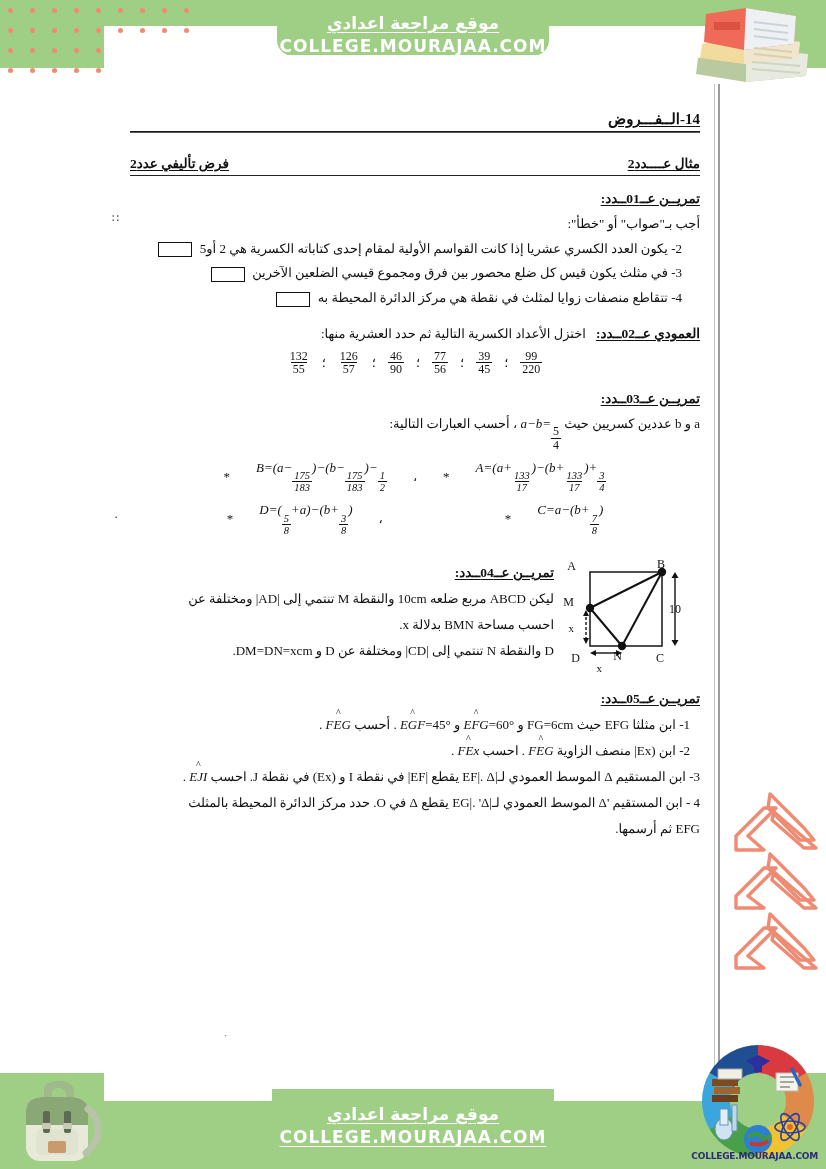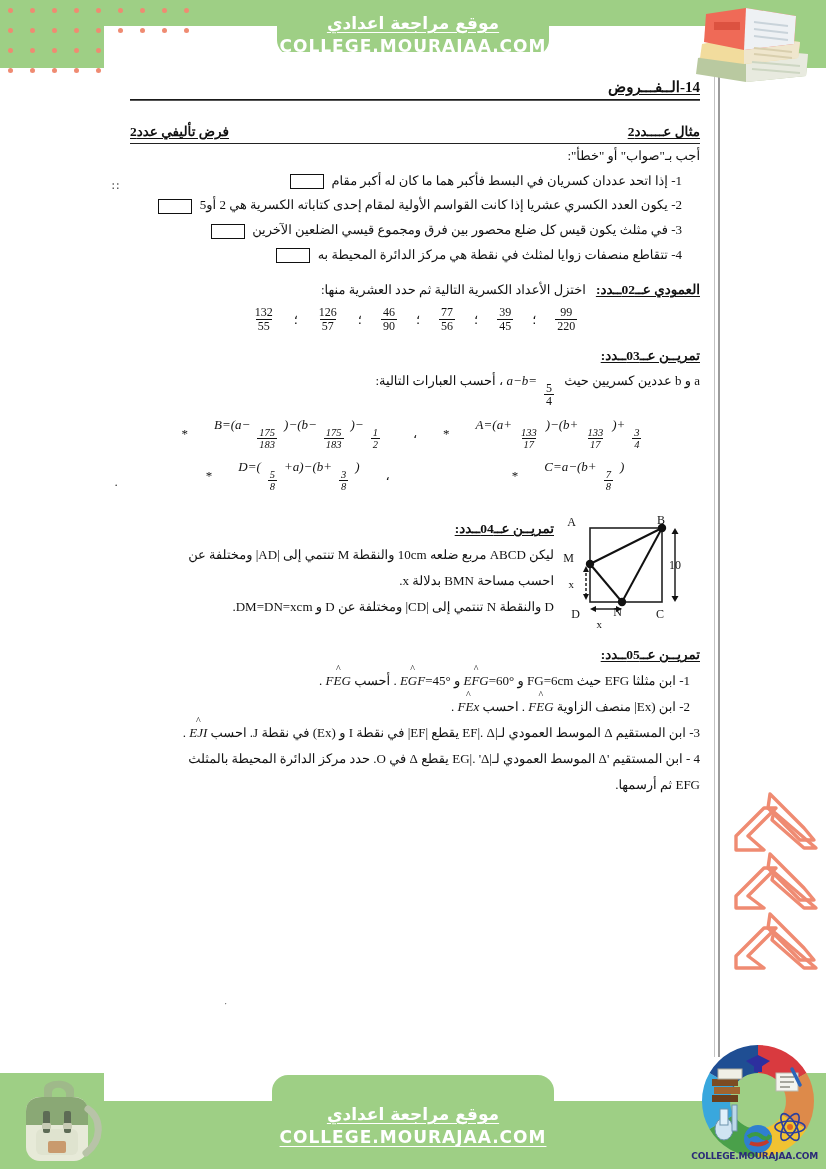--- a/index.html
+++ b/index.html
@@ -95,21 +95,21 @@
     font-family: "DejaVu Sans", sans-serif;
     font-size: 9px; font-weight: bold; color: #2b2b78;
     letter-spacing: -0.2px; z-index: 7;
   }
 
   
   .chevrons { position: absolute; right: 0px; top: 790px; width: 96px; height: 182px; z-index: 5; }
 
   
   #sheet {
-    position: absolute; left: 104px; top: 52px;
+    position: absolute; left: 104px; top: 84px;
     width: 618px; height: 1005px;
     background: #ffffff;
     overflow: hidden;
     direction: rtl;
     color: #111;
   }
   
   .scan-edge-r { position: absolute; right: 2px; top: 0; width: 2px; height: 100%; background: #4a4a4a; opacity:.55; }
   .scan-edge-r2 { position: absolute; right: 7px; top: 0; width: 1px; height: 100%; background: #7a7a7a; opacity:.45; }
 
@@ -154,21 +154,21 @@
 
   .ansbox {
     display: inline-block; width: 34px; height: 15px;
     border: 1.2px solid #111; vertical-align: middle;
     margin: 0 4px;
   }
 
   
   .frac {
     display: inline-flex; flex-direction: column; align-items: center;
-    vertical-align: -0.55em; margin: 0 7px; line-height: 1.05;
+    vertical-align: -0.55em; margin: 0 0; line-height: 1.05;
     font-family: "Liberation Serif", serif; direction: ltr;
   }
   .frac .num { font-size: 12px; padding: 0 2px; }
   .frac .den { font-size: 12px; padding: 0 2px; border-top: 1.1px solid #111; }
   .frac.sm .num, .frac.sm .den { font-size: 10.5px; }
 
   .fracrow {
     direction: ltr; display: flex; justify-content: center; align-items: center;
     gap: 10px; margin: 8px 0 2px 0; font-size: 13px;
   }
@@ -343,26 +343,23 @@
         <div class="title-main">14-الــفـــروض</div>
         <div class="rule"></div>
       </div>
 
       <div class="subhdr">
         <span class="left">مثال عــــدد2</span>
         <span class="right">فرض تأليفي عدد2</span>
       </div>
       <div class="rule thin"></div>
 
+      <div class="ex-title">تمريــن عــ01ــدد:</div>
       <div class="line">أجب بـ"صواب" أو "خطأ":</div>
 
-      <div class="line indent">
-        <span>1- إذا اتحد عددان كسريان في البسط فأكبر هما ما كان له أكبر  مقام</span>
-        <span class="ansbox"></span>
-      </div>
       <div class="line indent">
         <span>2- يكون العدد الكسري عشريا إذا كانت القواسم الأولية لمقام إحدى كتاباته الكسرية هي 2 أو5</span>
         <span class="ansbox"></span>
       </div>
       <div class="line indent">
         <span>3- في مثلث يكون قيس كل ضلع محصور بين فرق ومجموع قيسي الضلعين الآخرين</span>
         <span class="ansbox"></span>
       </div>
       <div class="line indent">
         <span>4- تتقاطع منصفات زوايا لمثلث في نقطة هي مركز الدائرة المحيطة به</span>

